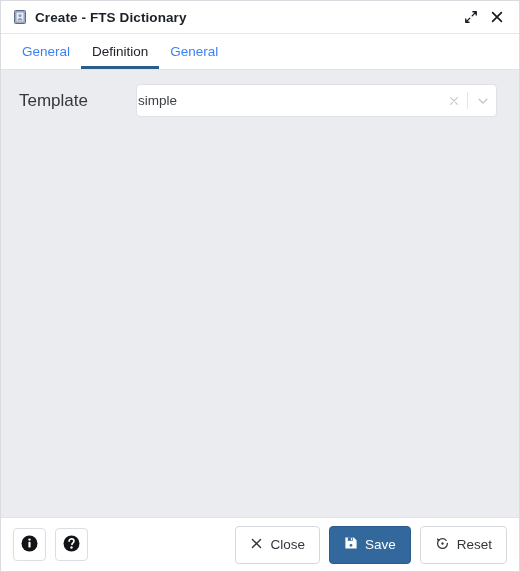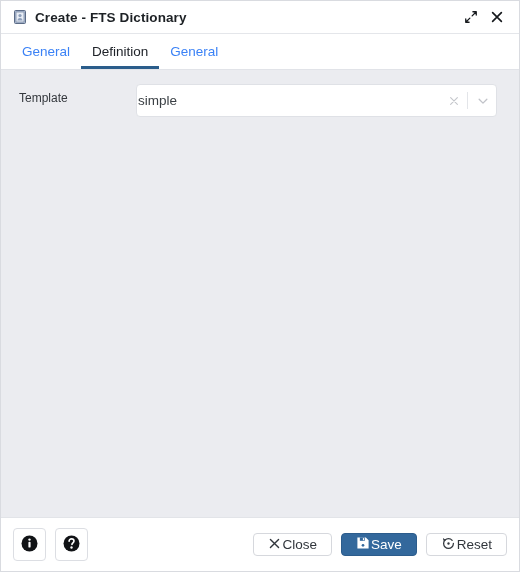--- a/index.html
+++ b/index.html
@@ -102,21 +102,21 @@
     overflow: hidden;
   }
   .form-row {
     display: flex;
     align-items: flex-start;
     padding: 0 22px 0 18px;
   }
   .form-label {
     width: 117px;
     flex: 0 0 117px;
-    font-size: 12px;
+    font-size: 17px;
     color: #34383d;
     padding-top: 7px;
     box-sizing: border-box;
   }
   .select-control {
     flex: 1 1 auto;
     height: 33px;
     background: #ffffff;
     border: 1px solid #dfe1e6;
     border-radius: 4px;
@@ -182,28 +182,28 @@
     display: flex;
     align-items: center;
     justify-content: center;
     cursor: pointer;
     margin-right: 9px;
     box-sizing: border-box;
     padding: 0;
   }
 
   .btn {
-    height: 23px;
+    height: 38px;
     border: 1px solid #d6d8dd;
     border-radius: 4px;
     background: #ffffff;
     display: flex;
     align-items: center;
     justify-content: center;
-    gap: 1px;
+    gap: 7px;
     padding: 0 14px;
     margin-left: 9px;
     font-size: 13.5px;
     color: #31363c;
     cursor: pointer;
     box-sizing: border-box;
     font-family: "Liberation Sans", sans-serif;
     white-space: nowrap;
   }
   .btn.primary {

